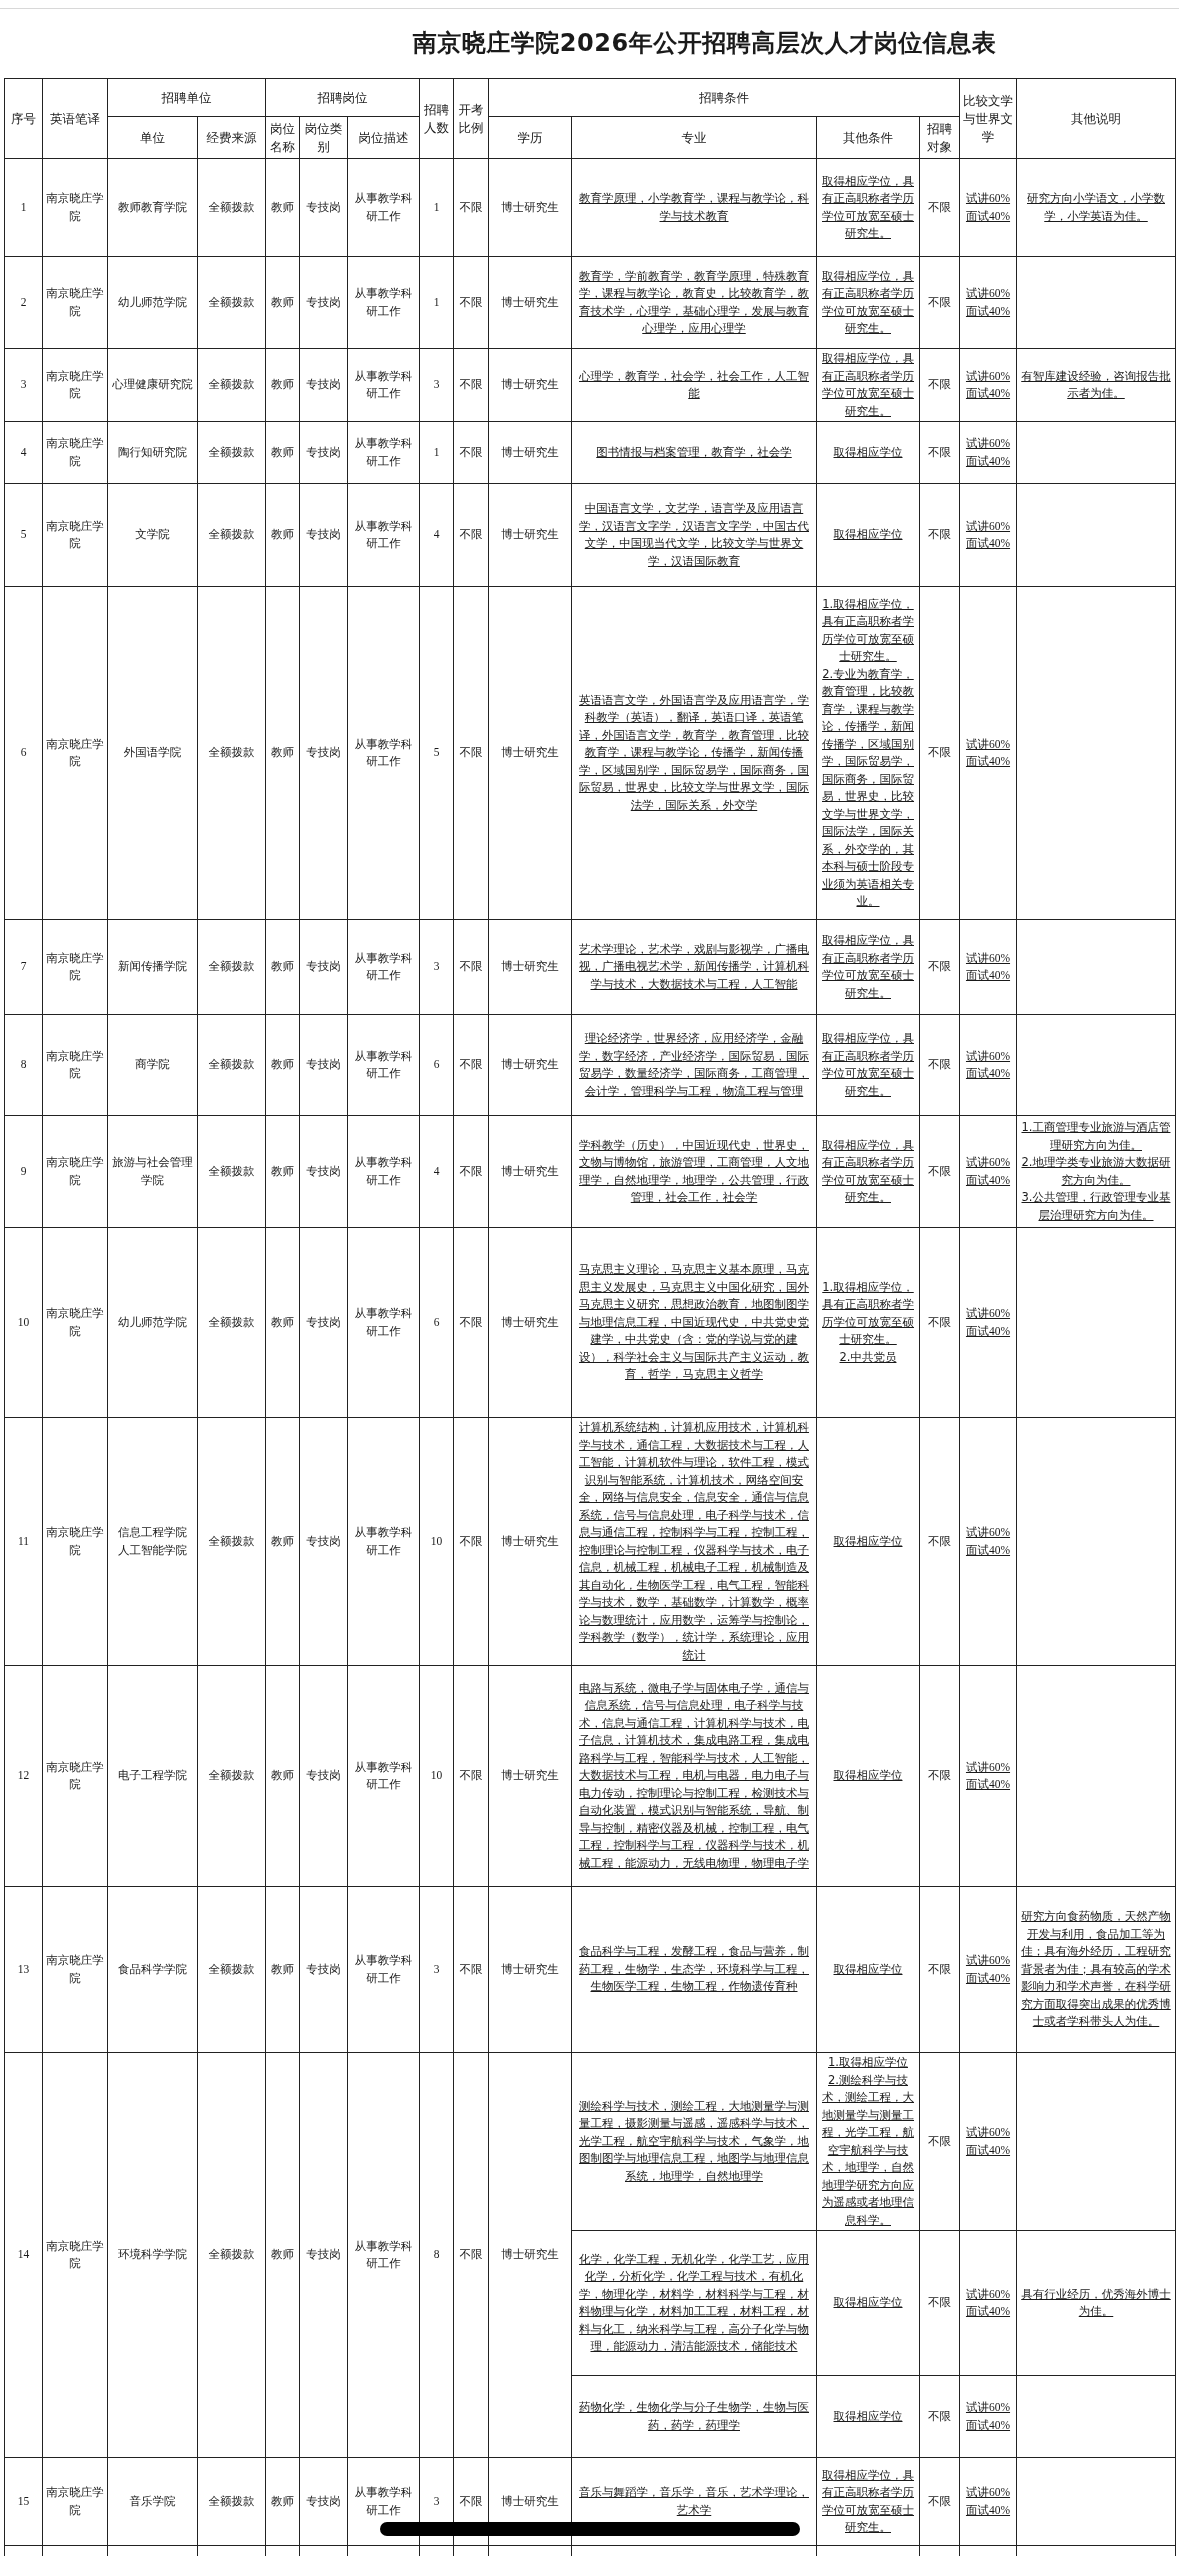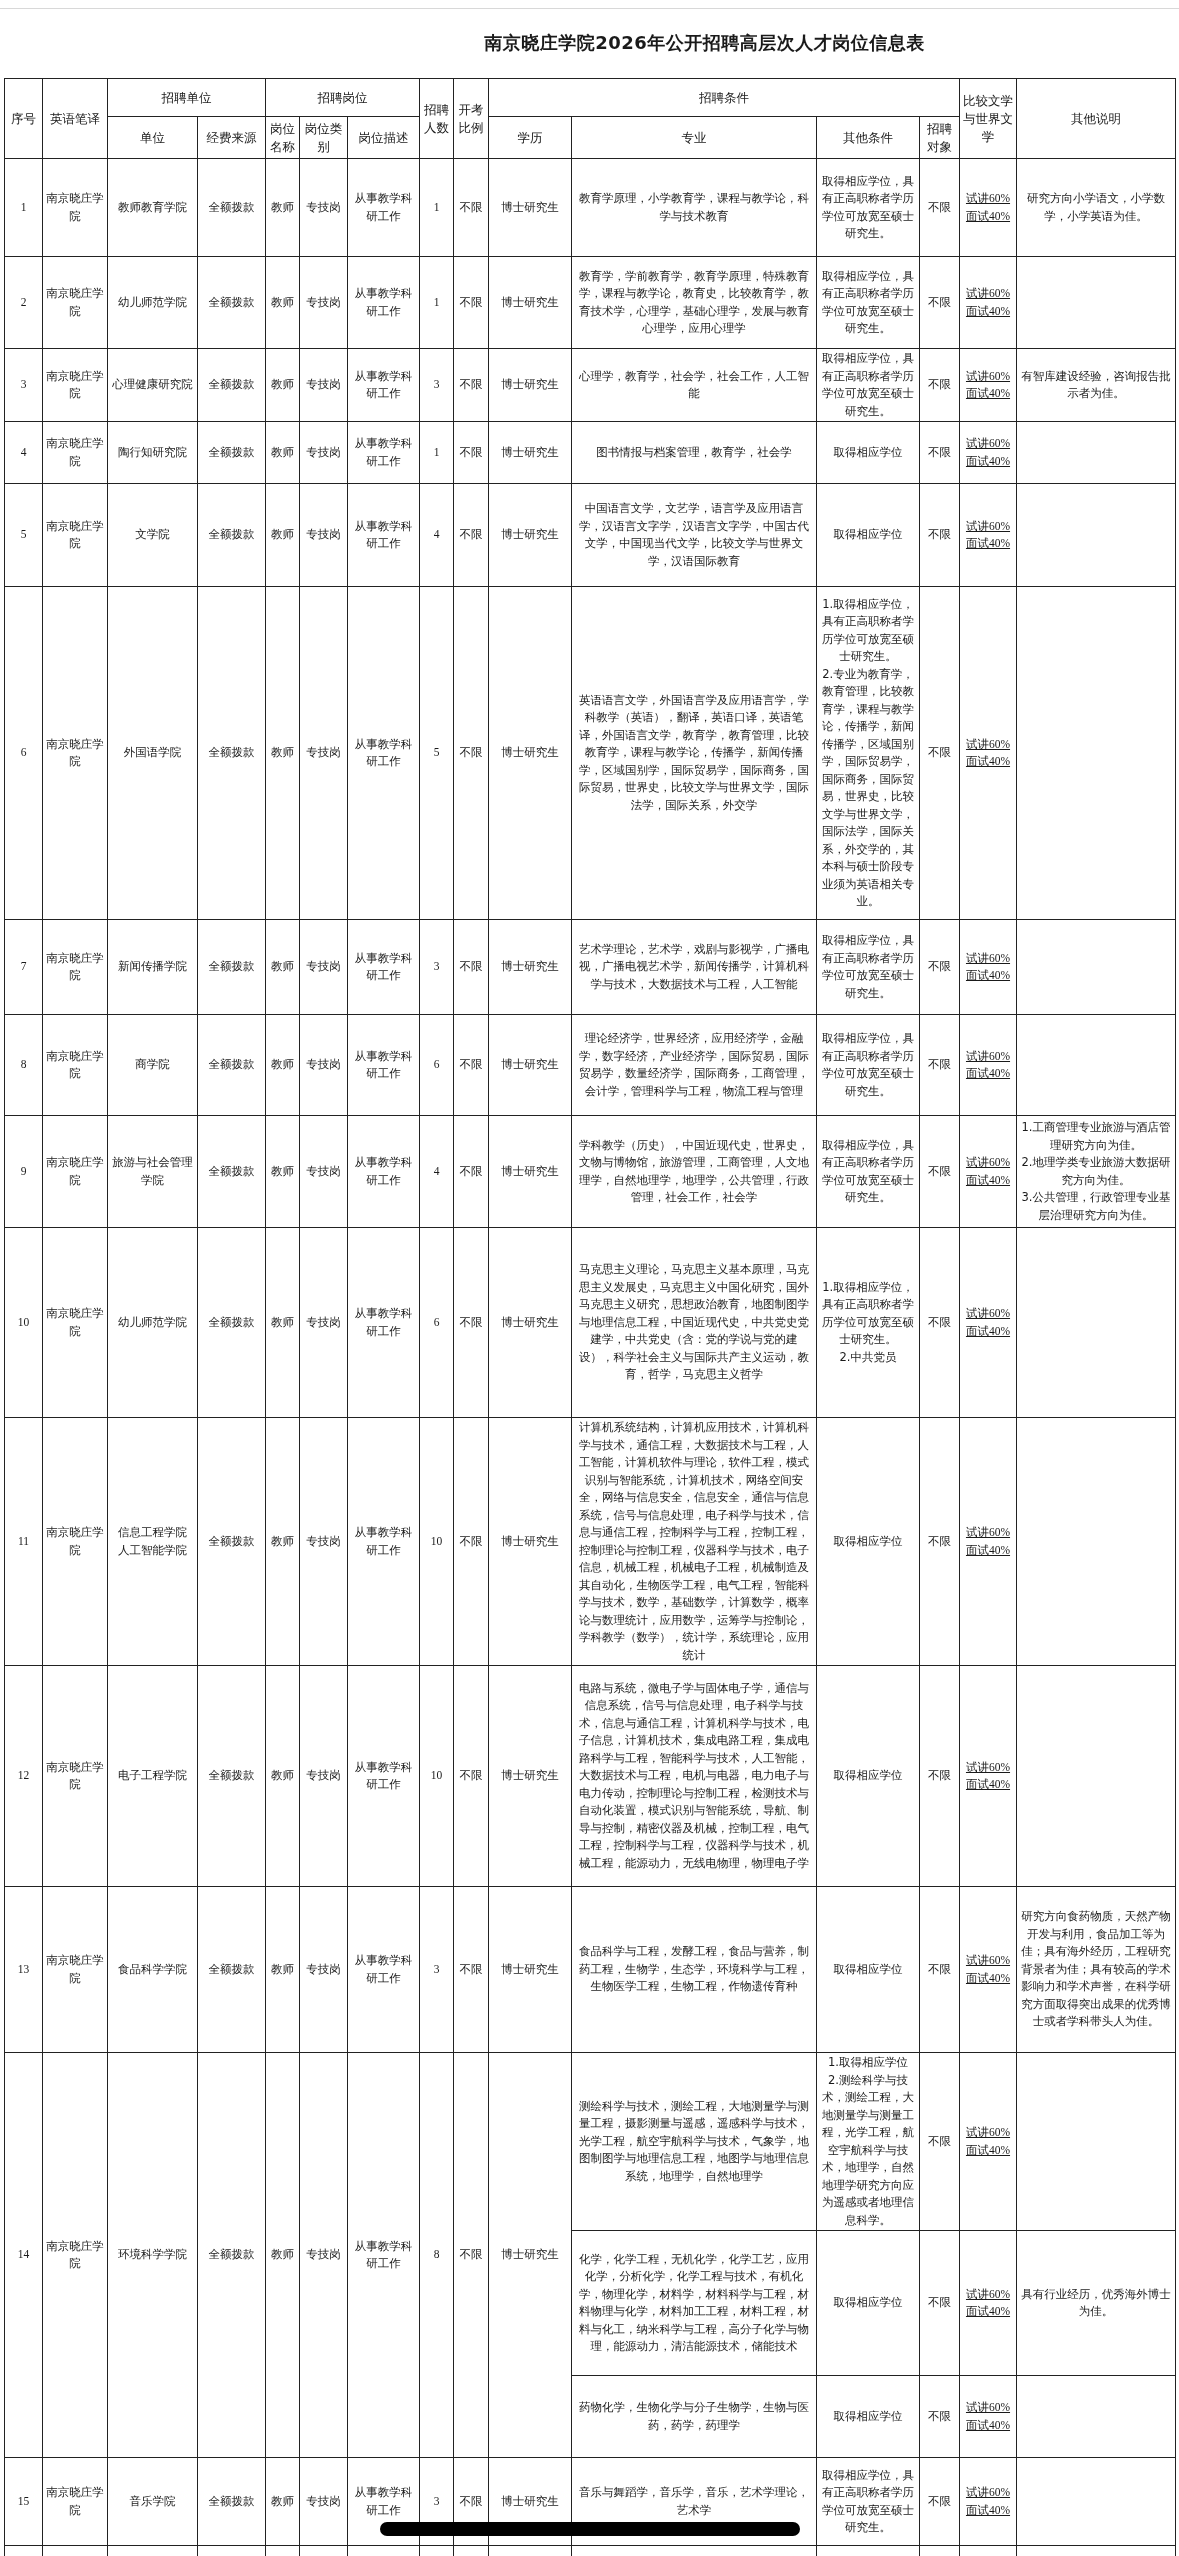--- a/index.html
+++ b/index.html
@@ -2,28 +2,28 @@
 <html><head>
 <meta charset="utf-8">
 <style>
   html, body { margin:0; padding:0; background:#ffffff; }
   body { width:1179px; height:2556px; position:relative; overflow:hidden;
          font-family:"DejaVu Sans", "Liberation Sans", sans-serif; color:#1a1a1a; }
   .topstrip { position:absolute; left:0; top:0; width:1179px; height:8px;
               border-bottom:1px solid #d8d8d8; background:#fff; }
   .title { position:absolute; left:0; top:8px; width:1179px; height:70px;
            display:flex; align-items:center; justify-content:center;
-           font-size:18px; font-weight:bold; letter-spacing:0.5px; padding-left:230px; box-sizing:border-box;}
+           font-size:24px; font-weight:bold; letter-spacing:0.5px; padding-left:230px; box-sizing:border-box;}
   table.sheet { position:absolute; left:4px; top:78px; border-collapse:collapse;
                 table-layout:fixed; width:1171px; }
   table.sheet td, table.sheet th { border:1.5px solid #222; padding:1px 3px; font-size:11.5px;
                 line-height:17.5px; text-align:center; vertical-align:middle; font-weight:normal;
                 overflow:hidden; word-break:break-all; }
   table.sheet th { font-size:12.5px; line-height:18px; }
-  td.left { text-align:left; }
+  td.left { text-align:left;text-decoration:underline; }
   td.num { font-family:"Liberation Serif", serif; font-size:12px; }
   .pct { font-family:"Liberation Serif", serif; font-size:11.5px; text-align:left; white-space:pre-line;text-decoration:underline; }
   .pre { white-space:pre-line; }
   .homebar { position:absolute; left:380px; top:2522px; width:420px; height:14px;
              background:#000; border-radius:7px; }
 </style>
 </head>
 <body>
 
 <div class="topstrip"></div>

